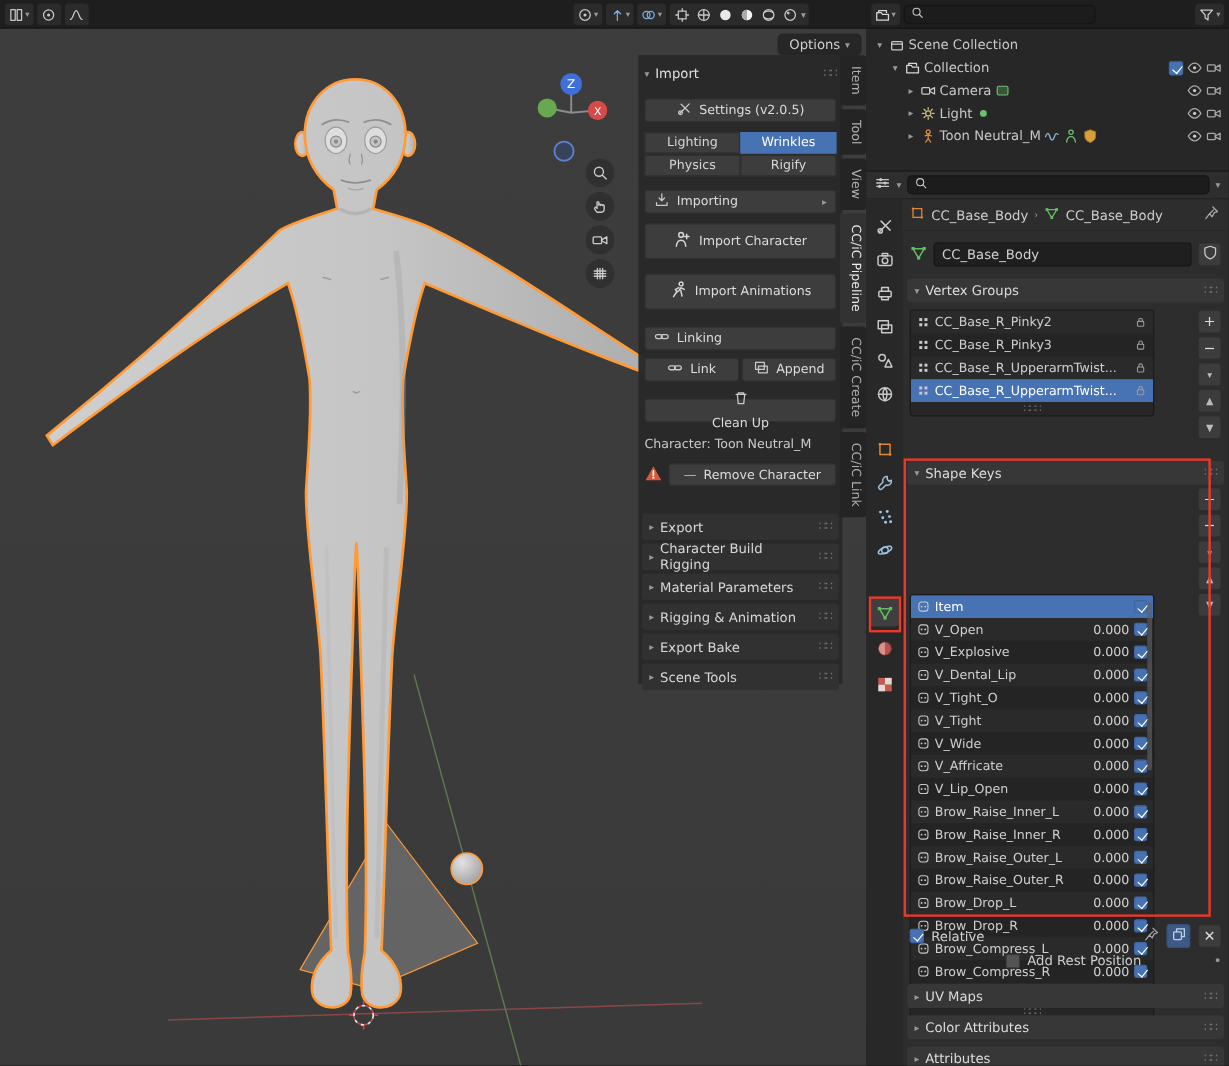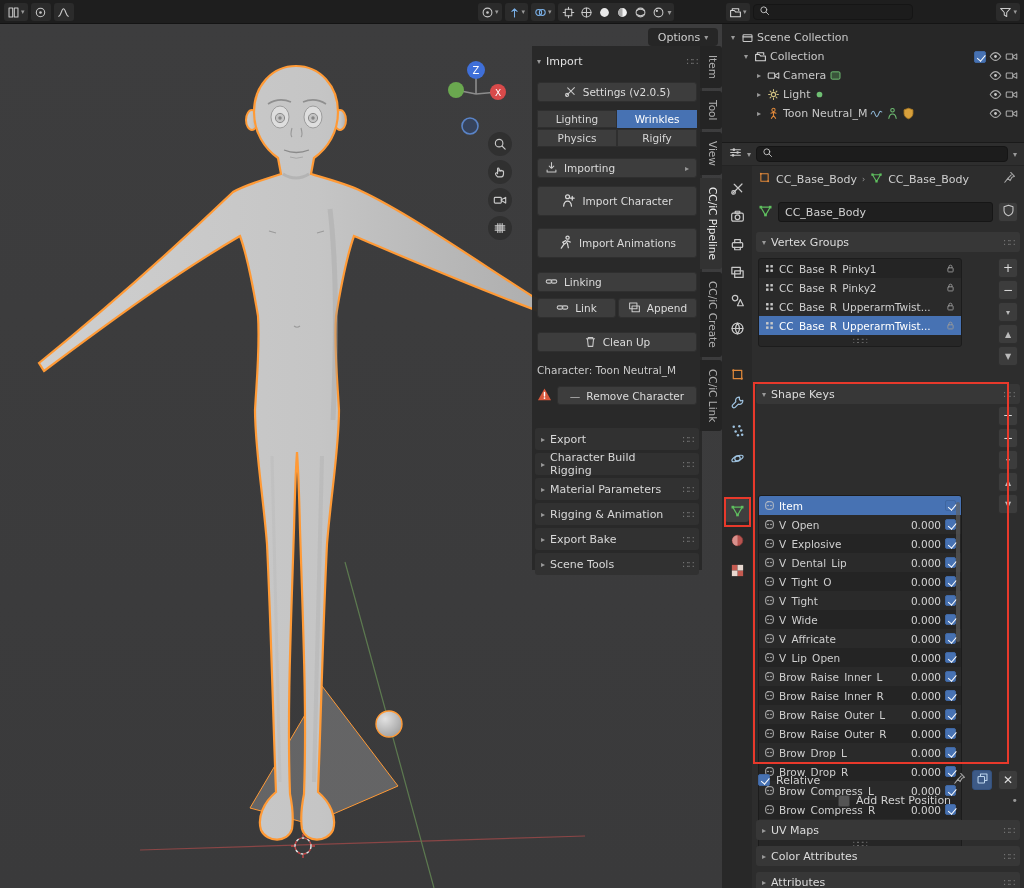--- a/index.html
+++ b/index.html
@@ -361,21 +361,21 @@
       <span>Link</span>
     </div>
     <div class="btn" style="flex:1;">
       <span id="ic-append"><svg width="13" height="13" viewBox="0 0 16 16" fill="none" stroke="#c9c9c9" stroke-width="1.3" stroke-linecap="round" stroke-linejoin="round">
             <rect x="2" y="2.5" width="9" height="7"></rect>
             <rect x="5" y="6.2" width="9" height="7"></rect>
           </svg></span>
       <span>Append</span>
     </div>
   </div>
-  <div class="np btn" style="top:286px;">
+  <div class="np btn" style="top:286px;flex-direction:column;">
     <span id="ic-trash"><svg width="13" height="13" viewBox="0 0 16 16" fill="none" stroke="#c9c9c9" stroke-width="1.3" stroke-linecap="round" stroke-linejoin="round">
           <path d="M3 4.5h10M5.2 4.5V3h5.6v1.5M4.2 4.5 5.2 14h5.6l1-9.5"></path>
         </svg></span>
     <span>Clean Up</span>
   </div>
   <div class="np" style="top:318px; color:#c9c9c9; font-size:10.5px;">Character: Toon Neutral_M</div>
   <div class="np" style="top:340px; display:flex; align-items:center; gap:5px;">
     <span id="ic-warning"><svg width="15" height="15" viewBox="0 0 16 16">
           <path d="M8 1.6 15 14H1Z" fill="#d8583c"></path>
           <path d="M8 5.8v3.8" stroke="#fff" stroke-width="1.5" stroke-linecap="round"></path>
@@ -711,47 +711,47 @@
           </svg></span>
       </div>
   </div>
 
   <div class="pc phead" style="left:4px; top:40px; width:264px;">
     <span class="chev">▾</span>
     <span>Vertex Groups</span>
     <span class="grip">∷∷</span>
   </div>
   <div class="pc listbox" style="left:6px; top:66px; width:204px;" id="vg-list">
-      <div class="lrow">
+      <div class="lrow alt">
         <span class="oicn">
           <svg width="11" height="11" viewBox="0 0 16 16">
             <rect x="3" y="3" width="3.6" height="3.6" fill="#c9c9c9"></rect>
             <rect x="3" y="9.3" width="3.6" height="3.6" fill="#c9c9c9"></rect>
             <rect x="9.3" y="3" width="3.6" height="3.6" fill="#c9c9c9"></rect>
             <rect x="9.3" y="9.3" width="3.6" height="3.6" fill="#c9c9c9"></rect>
           </svg>
         </span>
-        <span class="lname">CC_Base_R_Pinky1</span>
+        <span class="lname">CC_Base_R_Pinky2</span>
         <span class="oicn">
           <svg width="11" height="11" viewBox="0 0 16 16" fill="none" stroke="#9a9a9a" stroke-width="1.3" stroke-linecap="round" stroke-linejoin="round">
             <rect x="4.2" y="7" width="7.6" height="6" rx="1"></rect>
             <path d="M5.8 7V5.4a2.2 2.2 0 0 1 4.4 0V7"></path>
           </svg>
         </span>
       </div>
-      <div class="lrow alt">
+      <div class="lrow">
         <span class="oicn">
           <svg width="11" height="11" viewBox="0 0 16 16">
             <rect x="3" y="3" width="3.6" height="3.6" fill="#c9c9c9"></rect>
             <rect x="3" y="9.3" width="3.6" height="3.6" fill="#c9c9c9"></rect>
             <rect x="9.3" y="3" width="3.6" height="3.6" fill="#c9c9c9"></rect>
             <rect x="9.3" y="9.3" width="3.6" height="3.6" fill="#c9c9c9"></rect>
           </svg>
         </span>
-        <span class="lname">CC_Base_R_Pinky2</span>
+        <span class="lname">CC_Base_R_Pinky3</span>
         <span class="oicn">
           <svg width="11" height="11" viewBox="0 0 16 16" fill="none" stroke="#9a9a9a" stroke-width="1.3" stroke-linecap="round" stroke-linejoin="round">
             <rect x="4.2" y="7" width="7.6" height="6" rx="1"></rect>
             <path d="M5.8 7V5.4a2.2 2.2 0 0 1 4.4 0V7"></path>
           </svg>
         </span>
       </div>
       <div class="lrow alt">
         <span class="oicn">
           <svg width="11" height="11" viewBox="0 0 16 16">

